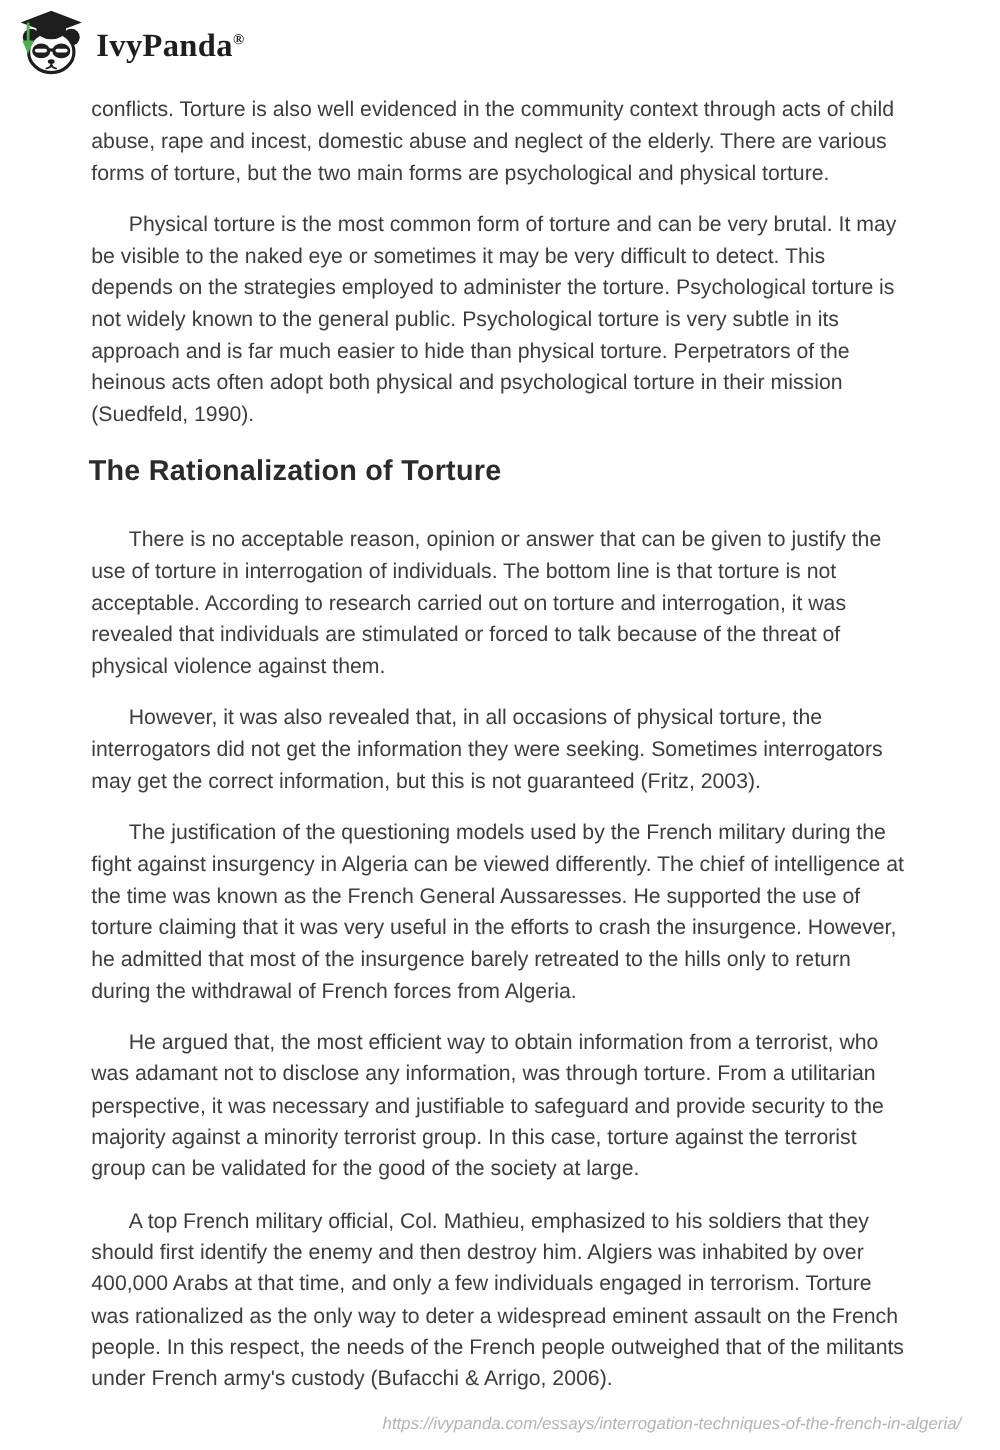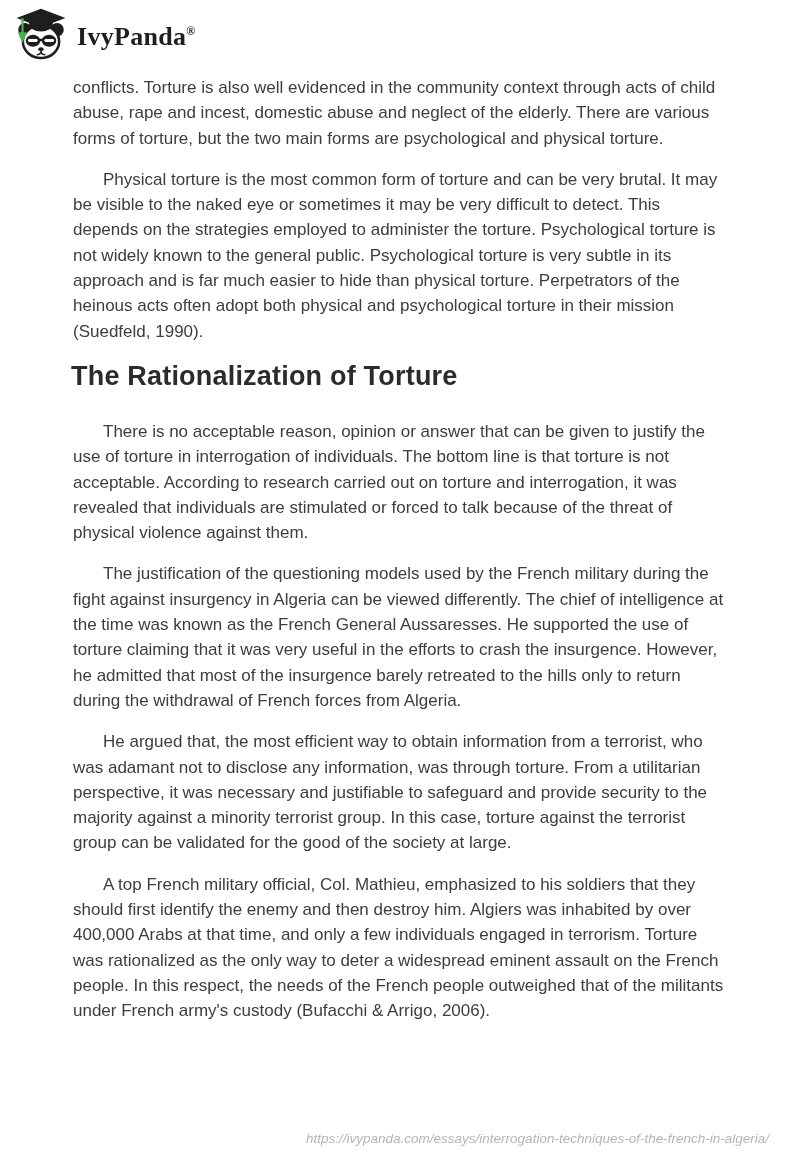--- a/index.html
+++ b/index.html
@@ -50,21 +50,21 @@
     font-size: 17px;
     line-height: 25.3px;
     color: #3d3d3d;
   }
   .content p {
     margin: 0 2px 16px;
     text-indent: 30px;
   }
   .content p.continuation { text-indent: 0; }
   .content h2 {
-    font-size: 27px;
+    font-size: 23px;
     line-height: 33px;
     font-weight: bold;
     color: #2b2b2b;
     margin: 6px 0 26px;
     letter-spacing: 0.2px;
   }
   
   .page-footer {
     position: absolute;
     right: 31px;
@@ -104,20 +104,21 @@
     </svg>
     <div class="brand-name"><span>IvyPanda</span><sup>®</sup></div>
   </div>
 </header>
 
 <main class="content">
   <p class="continuation">conflicts. Torture is also well evidenced in the community context through acts of child abuse, rape and incest, domestic abuse and neglect of the elderly. There are various forms of torture, but the two main forms are psychological and physical torture.</p>
   <p>Physical torture is the most common form of torture and can be very brutal. It may be visible to the naked eye or sometimes it may be very difficult to detect. This depends on the strategies employed to administer the torture. Psychological torture is not widely known to the general public. Psychological torture is very subtle in its approach and is far much easier to hide than physical torture. Perpetrators of the heinous acts often adopt both physical and psychological torture in their mission (Suedfeld, 1990).</p>
   <h2>The Rationalization of Torture</h2>
   <p>There is no acceptable reason, opinion or answer that can be given to justify the use of torture in interrogation of individuals. The bottom line is that torture is not acceptable. According to research carried out on torture and interrogation, it was revealed that individuals are stimulated or forced to talk because of the threat of physical violence against them.</p>
+  <p>However, it was also revealed that, in all occasions of physical torture, the interrogators did not get the information they were seeking. Sometimes interrogators may get the correct information, but this is not guaranteed (Fritz, 2003).</p>
   <p>The justification of the questioning models used by the French military during the fight against insurgency in Algeria can be viewed differently. The chief of intelligence at the time was known as the French General Aussaresses. He supported the use of torture claiming that it was very useful in the efforts to crash the insurgence. However, he admitted that most of the insurgence barely retreated to the hills only to return during the withdrawal of French forces from Algeria.</p>
   <p>He argued that, the most efficient way to obtain information from a terrorist, who was adamant not to disclose any information, was through torture. From a utilitarian perspective, it was necessary and justifiable to safeguard and provide security to the majority against a minority terrorist group. In this case, torture against the terrorist group can be validated for the good of the society at large.</p>
   <p>A top French military official, Col. Mathieu, emphasized to his soldiers that they should first identify the enemy and then destroy him. Algiers was inhabited by over 400,000 Arabs at that time, and only a few individuals engaged in terrorism. Torture was rationalized as the only way to deter a widespread eminent assault on the French people. In this respect, the needs of the French people outweighed that of the militants under French army's custody (Bufacchi &amp; Arrigo, 2006).</p>
 </main>
 
 <footer class="page-footer">
   <span>https://ivypanda.com/essays/interrogation-techniques-of-the-french-in-algeria/</span>
 </footer>
 
 </body></html>

